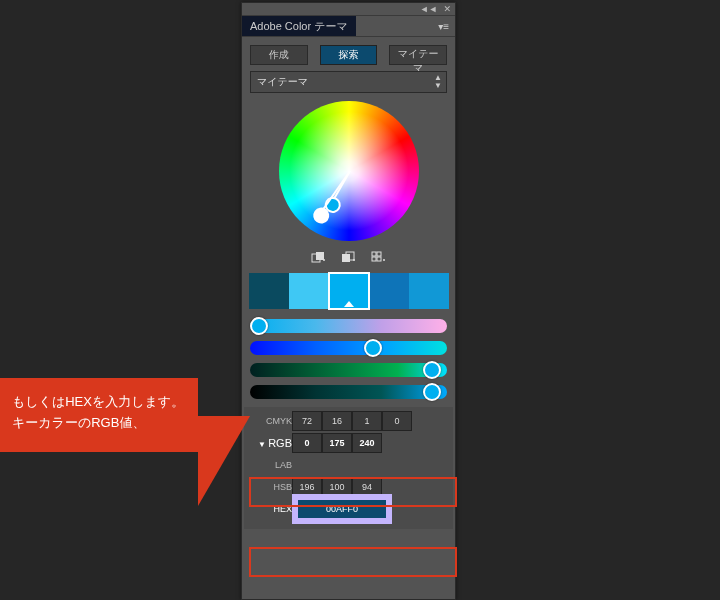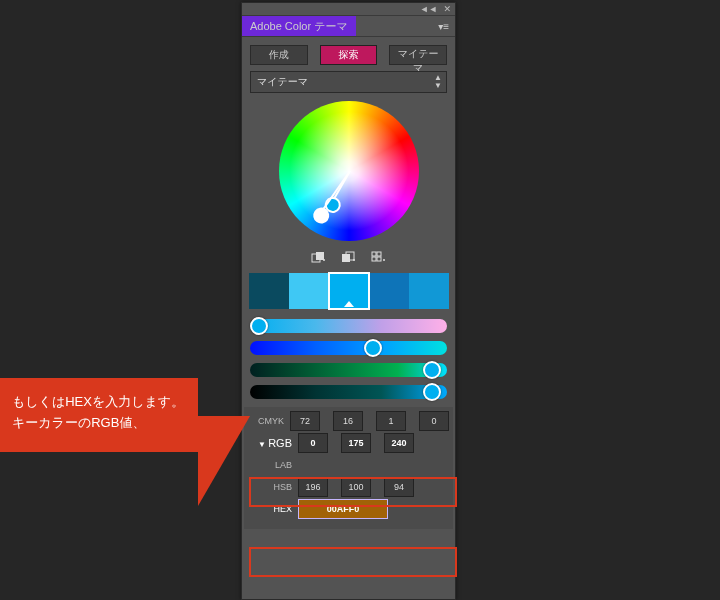--- a/index.html
+++ b/index.html
@@ -1,25 +1,25 @@
 <!DOCTYPE html>
 <html><head>
 <meta charset="utf-8">
 <style>
   html,body{margin:0;padding:0;width:720px;height:600px;background:#262626;font-family:"Hiragino Kaku Gothic Pro","Meiryo",sans-serif;overflow:hidden}
   .panel{position:absolute;left:241px;top:2px;width:213px;height:596px;background:#535353;border:1px solid #2a2a2a;box-shadow:0 0 4px rgba(0,0,0,.5)}
   .titlebar{height:12px;background:#535353;border-bottom:1px solid #3a3a3a;display:flex;justify-content:flex-end;align-items:center;padding:0 4px;gap:6px}
   .titlebar span{color:#bbb;font-size:9px;line-height:1}
   .tabhead{height:20px;background:#535353;display:flex;align-items:center;border-bottom:1px solid #3a3a3a}
-  .tabhead .tab{padding:0 8px;height:20px;line-height:20px;color:#ccc;font-size:11px;background:#6d28d9}
+  .tabhead .tab{padding:0 8px;height:20px;line-height:20px;color:#ccc;font-size:11px;background:#0f172a}
   .tabhead .spacer{flex:1}
   .tabhead .menu{padding:0 6px;color:#ccc;font-size:10px}
   .segbtns{display:flex;gap:12px;margin:8px 8px 6px 8px}
   .segbtns button{flex:1;height:20px;background:#3f3f3f;border:1px solid #2a2a2a;color:#ccc;font-size:10px;cursor:pointer}
-  .segbtns button.active{background:#be185d;color:#fff;border-color:#222}
+  .segbtns button.active{background:#0c4a6e;color:#fff;border-color:#222}
   .dropdown{margin:4px 8px;height:20px;background:#4a4a4a;border:1px solid #2a2a2a;display:flex;align-items:center;padding:0 6px;color:#ddd;font-size:10px;position:relative}
   .dropdown .dd-arrows{position:absolute;right:4px;font-size:8px;color:#ccc;line-height:8px}
   .wheelwrap{display:flex;justify-content:center;margin:8px 0 4px 0}
   .wheel{width:140px;height:140px;border-radius:50%;position:relative;background:conic-gradient(from 90deg,#ff0080,#ff00ff,#8000ff,#0000ff,#0080ff,#00ffff,#00ff80,#00ff00,#80ff00,#ffff00,#ff8000,#ff0000,#ff0080)}
   .wheel::after{content:"";position:absolute;inset:0;border-radius:50%;background:radial-gradient(circle at center,#fff 0%,rgba(255,255,255,.9)10%,rgba(255,255,255,0)60%)}
   .stick{position:absolute;left:50%;top:50%;width:2px;height:55px;background:#fff;transform-origin:top center;transform:rotate(35deg);z-index:2}
   .stick::after{content:"";position:absolute;left:-5px;bottom:-6px;width:12px;height:12px;border-radius:50%;background:#00aff0;border:2px solid #fff}
   .stick.end{transform:rotate(35deg)}
   .stick.end::after{background:#fff}
   .stick.mid{height:40px;transform:rotate(30deg)}
@@ -32,27 +32,27 @@
   .swatch.selected::after{content:"";position:absolute;bottom:2px;left:50%;margin-left:-5px;width:0;height:0;border-left:5px solid transparent;border-right:5px solid transparent;border-bottom:6px solid #fff}
   .sliders{padding:0 8px;margin-bottom:8px}
   .sliderrow{height:14px;margin:8px 0;position:relative;border-radius:7px}
   .handle{position:absolute;top:-2px;width:14px;height:14px;border-radius:50%;background:#00aff0;border:2px solid #fff;box-shadow:0 0 2px rgba(0,0,0,.6)}
   .s1{background:linear-gradient(90deg,#00aff0,#4ab8ec,#c0a0e8,#ffb0e8)} .s1 .handle{left:0}
   .s2{background:linear-gradient(90deg,#0010ff,#0060ff,#00a0ff,#00e0e0)} .s2 .handle{left:58%}
   .s3{background:linear-gradient(90deg,#002020,#005030,#008040,#00b050,#00e0ff)} .s3 .handle{left:88%}
   .s4{background:linear-gradient(90deg,#000,#033,#055,#0af)} .s4 .handle{left:88%}
   .valgrid{padding:2px 4px 8px 4px;background:#4b4b4b;margin:0 2px}
   .row{display:flex;align-items:center;height:20px;margin:2px 0}
-  .row .lbl{width:44px;text-align:right;color:#bbb;font-size:9px;padding-right:6px}
-  .row .cells{display:flex;gap:13px}
+  .row .lbl{width:44px;text-align:right;color:#bbb;font-size:9px;}
+  .row .cells{display:flex;gap:0}
   .cell{width:28px;height:18px;background:#3a3a3a;border:1px solid #222;color:#ddd;font-size:9px;display:flex;align-items:center;justify-content:center}
   .row.rgb .lbl{color:#fff;font-size:11px}
   .row.rgb .lbl::before{content:"▼ ";font-size:8px}
   .row.rgb .cell{color:#fff;font-weight:bold}
-  .hexrow .hexcell{width:88px;height:18px;background:#a16207;border:1px solid #c4b5fd;color:#fff;font-size:9px;display:flex;align-items:center;justify-content:center;font-weight:bold}
+  .hexrow .hexcell{width:88px;height:18px;background:#0c4a6e;border:6px solid #c4b5fd;color:#fff;font-size:9px;display:flex;align-items:center;justify-content:center;font-weight:normal}
   .hl{position:absolute;border:2px solid #d9381d;pointer-events:none}
   .hl1{left:249px;top:477px;width:204px;height:26px}
   .hl2{left:249px;top:547px;width:204px;height:26px}
   .callout{position:absolute;left:0;top:378px;width:198px;height:74px;background:#d9381d;color:#fff;font-size:13px;line-height:1.6;padding:14px 12px;box-sizing:border-box}
   .callout::after{content:"";position:absolute;right:-52px;top:38px;width:0;height:0;border-top:0 solid transparent;border-bottom:90px solid transparent;border-left:52px solid #d9381d}
 </style>
 </head>
 <body>
 
 <div class="panel">

